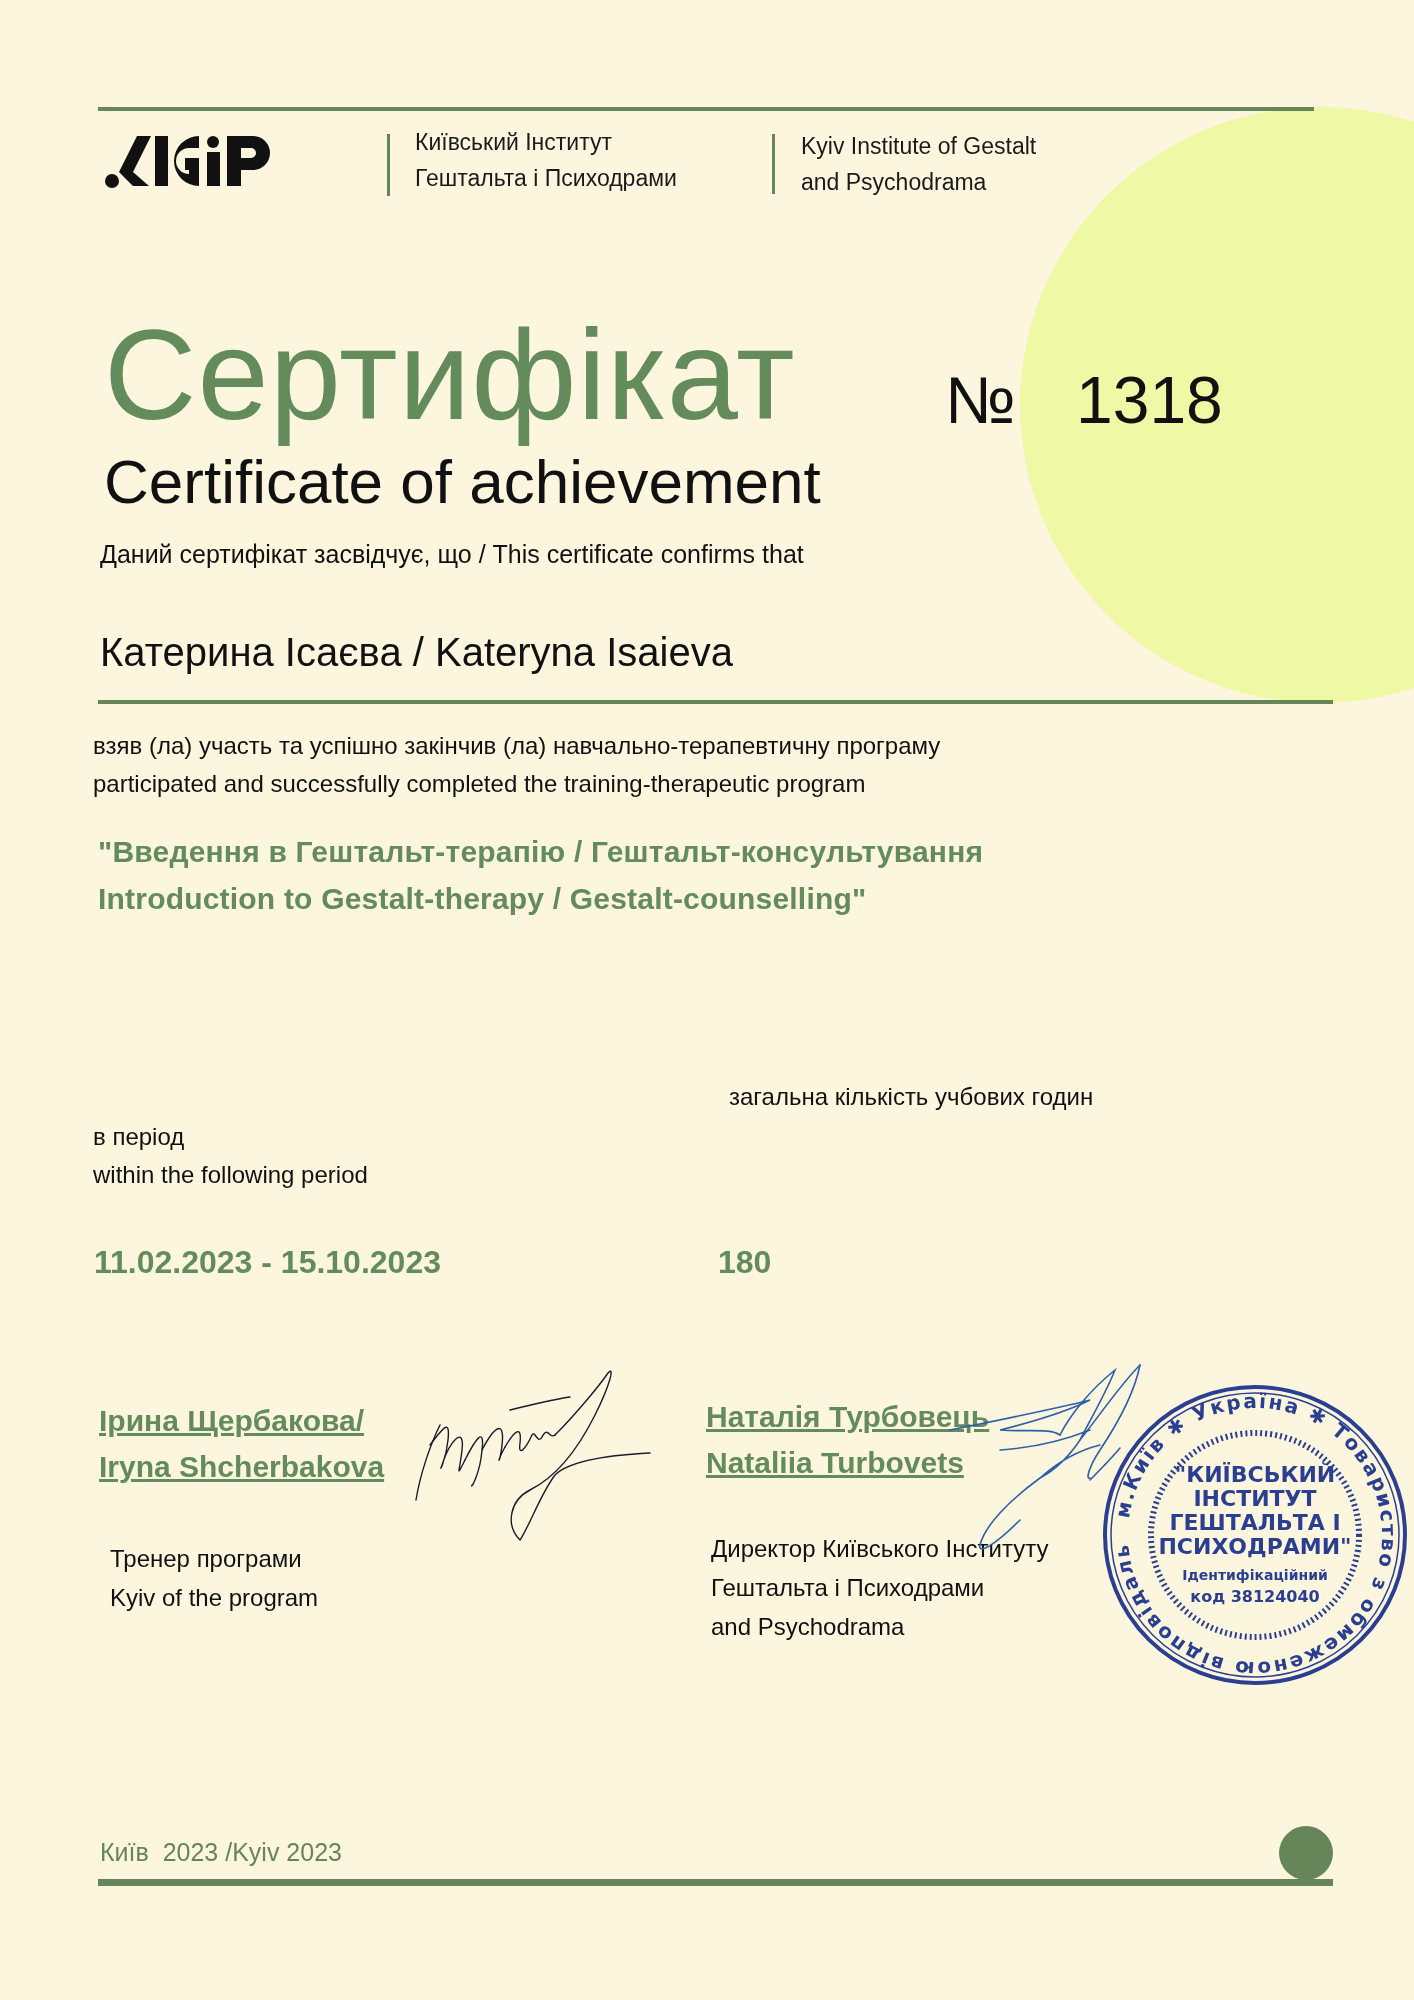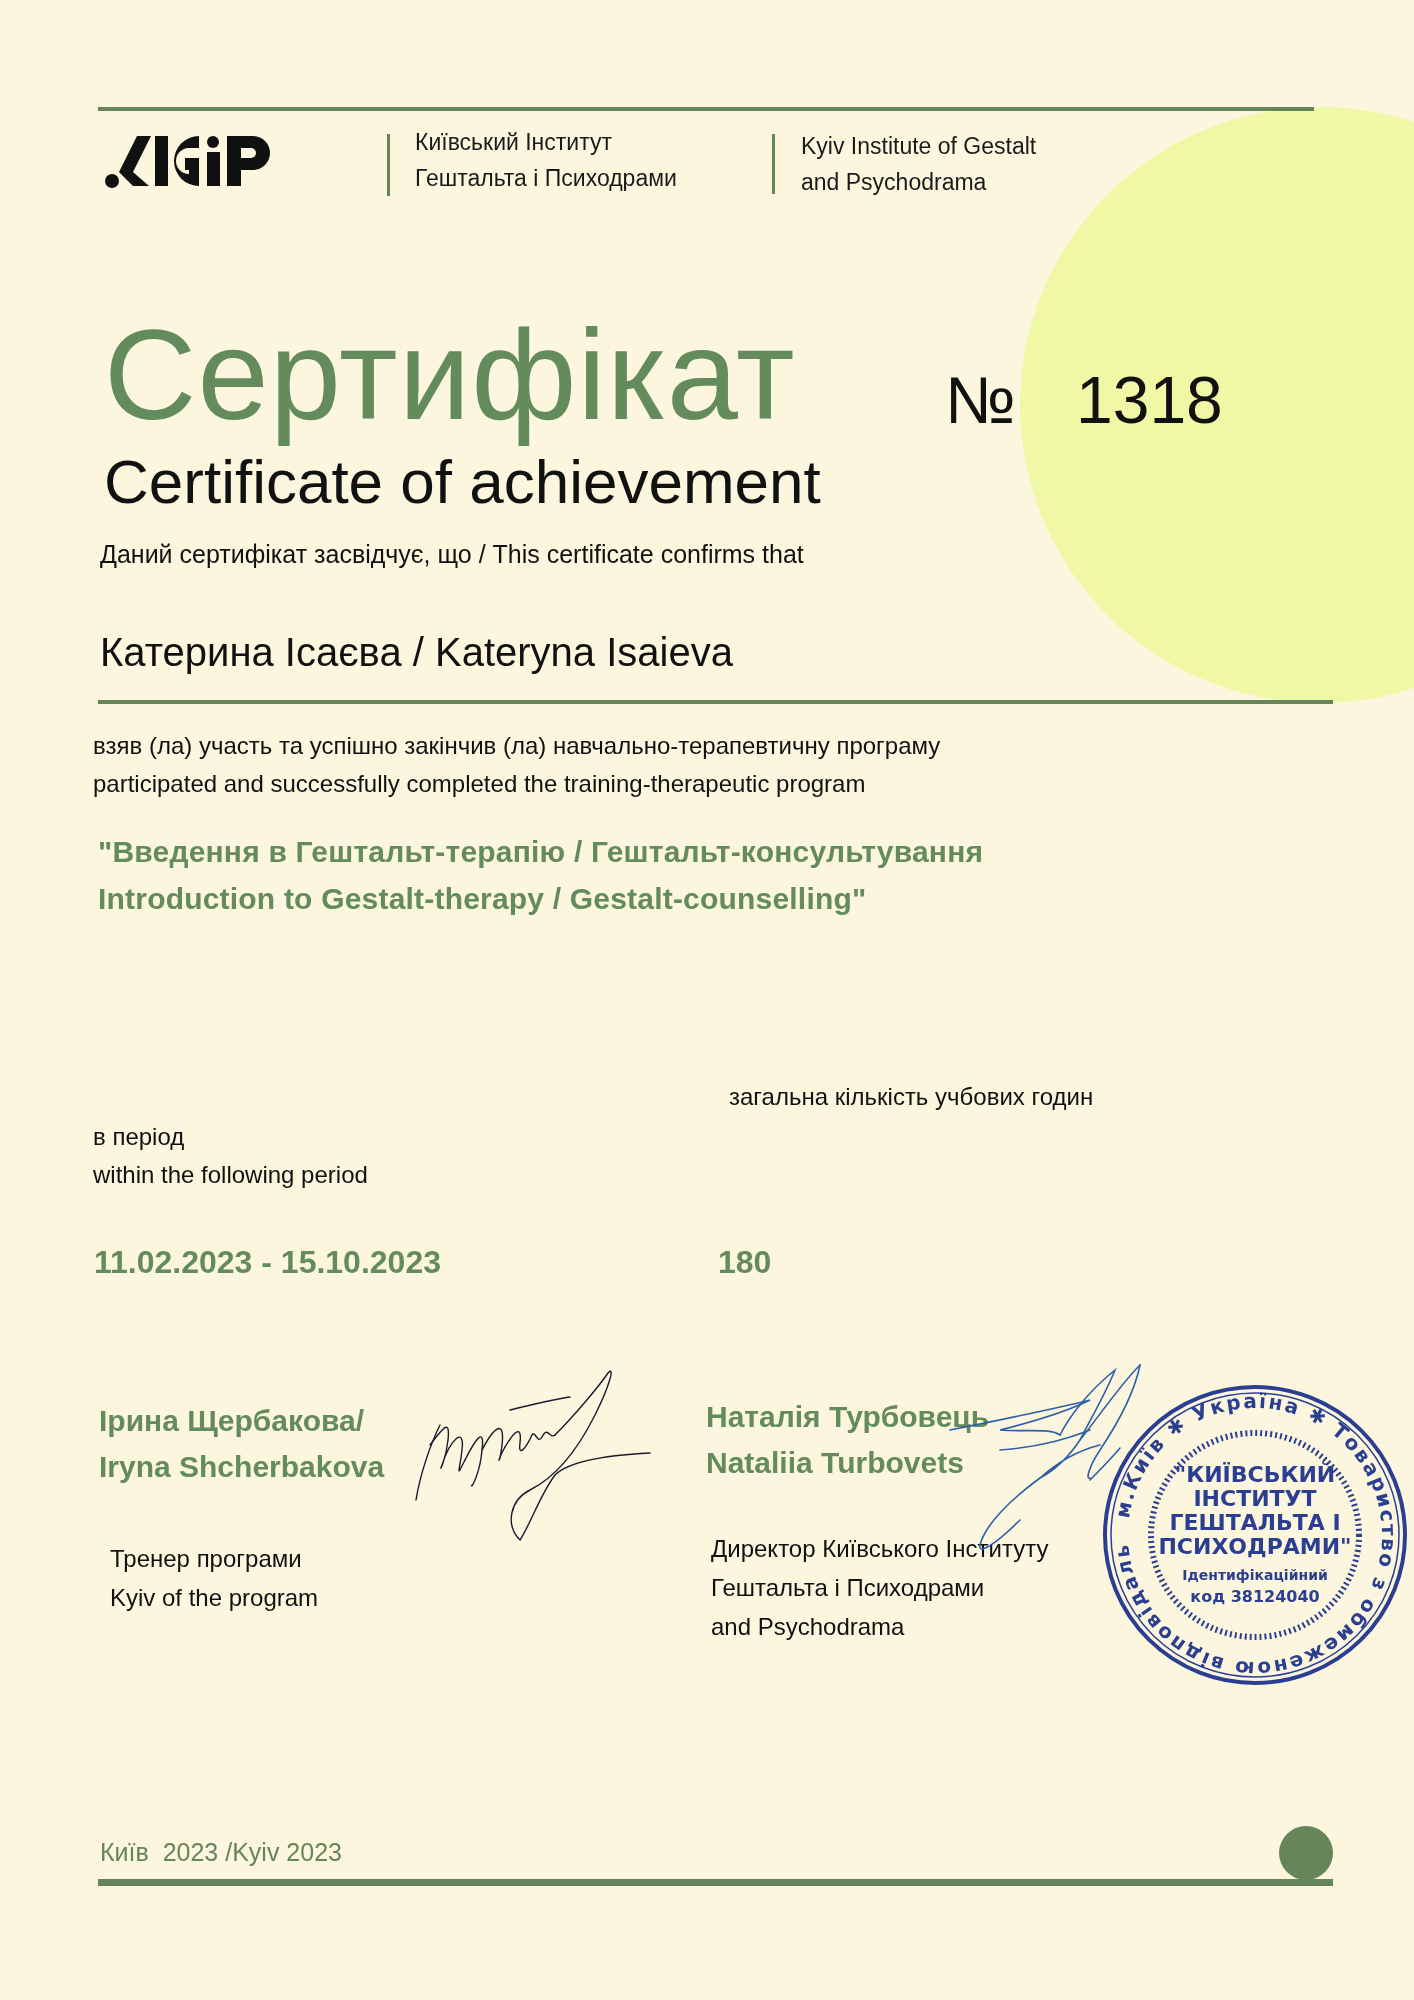--- a/index.html
+++ b/index.html
@@ -29,21 +29,21 @@
     .num-sign { left: 945px; top: 360px; font-size: 66px; line-height: 80px; white-space: nowrap; }
     .num-val { left: 1076px; top: 360px; font-size: 66px; line-height: 80px; white-space: nowrap; }
     .recipient { left: 100px; top: 622px; font-size: 40px; line-height: 60px; white-space: nowrap; }
     .body-lines { left: 93px; top: 727px; font-size: 24px; line-height: 38px; white-space: nowrap; }
     .program {
       left: 98px; top: 828px; font-size: 30px; line-height: 47px; font-weight: bold;
       color: #638b5b; white-space: nowrap; letter-spacing: 0.2px;
     }
     .label-block { font-size: 24px; line-height: 38px; white-space: nowrap; }
     .value-green { font-size: 32px; line-height: 40px; font-weight: bold; color: #638b5b; white-space: nowrap; }
-    .signer-name { font-size: 30px; line-height: 46px; font-weight: bold; color: #638b5b; white-space: nowrap; }
+    .signer-name { font-size: 30px; line-height: 46px; font-weight: bold; color: #638b5b; white-space: nowrap; text-decoration: underline; }
     .role { font-size: 24px; line-height: 39px; white-space: nowrap; }
     .footer-text { left: 100px; top: 1835px; font-size: 25px; line-height: 34px; color: #668559; white-space: nowrap; }
     .footer-dot {
       position: absolute; left: 1279px; top: 1826px; width: 54px; height: 54px;
       border-radius: 50%; background: #668559;
     }
     svg text { font-family: "DejaVu Sans", sans-serif; }
   </style>
 </head>
 <body>

